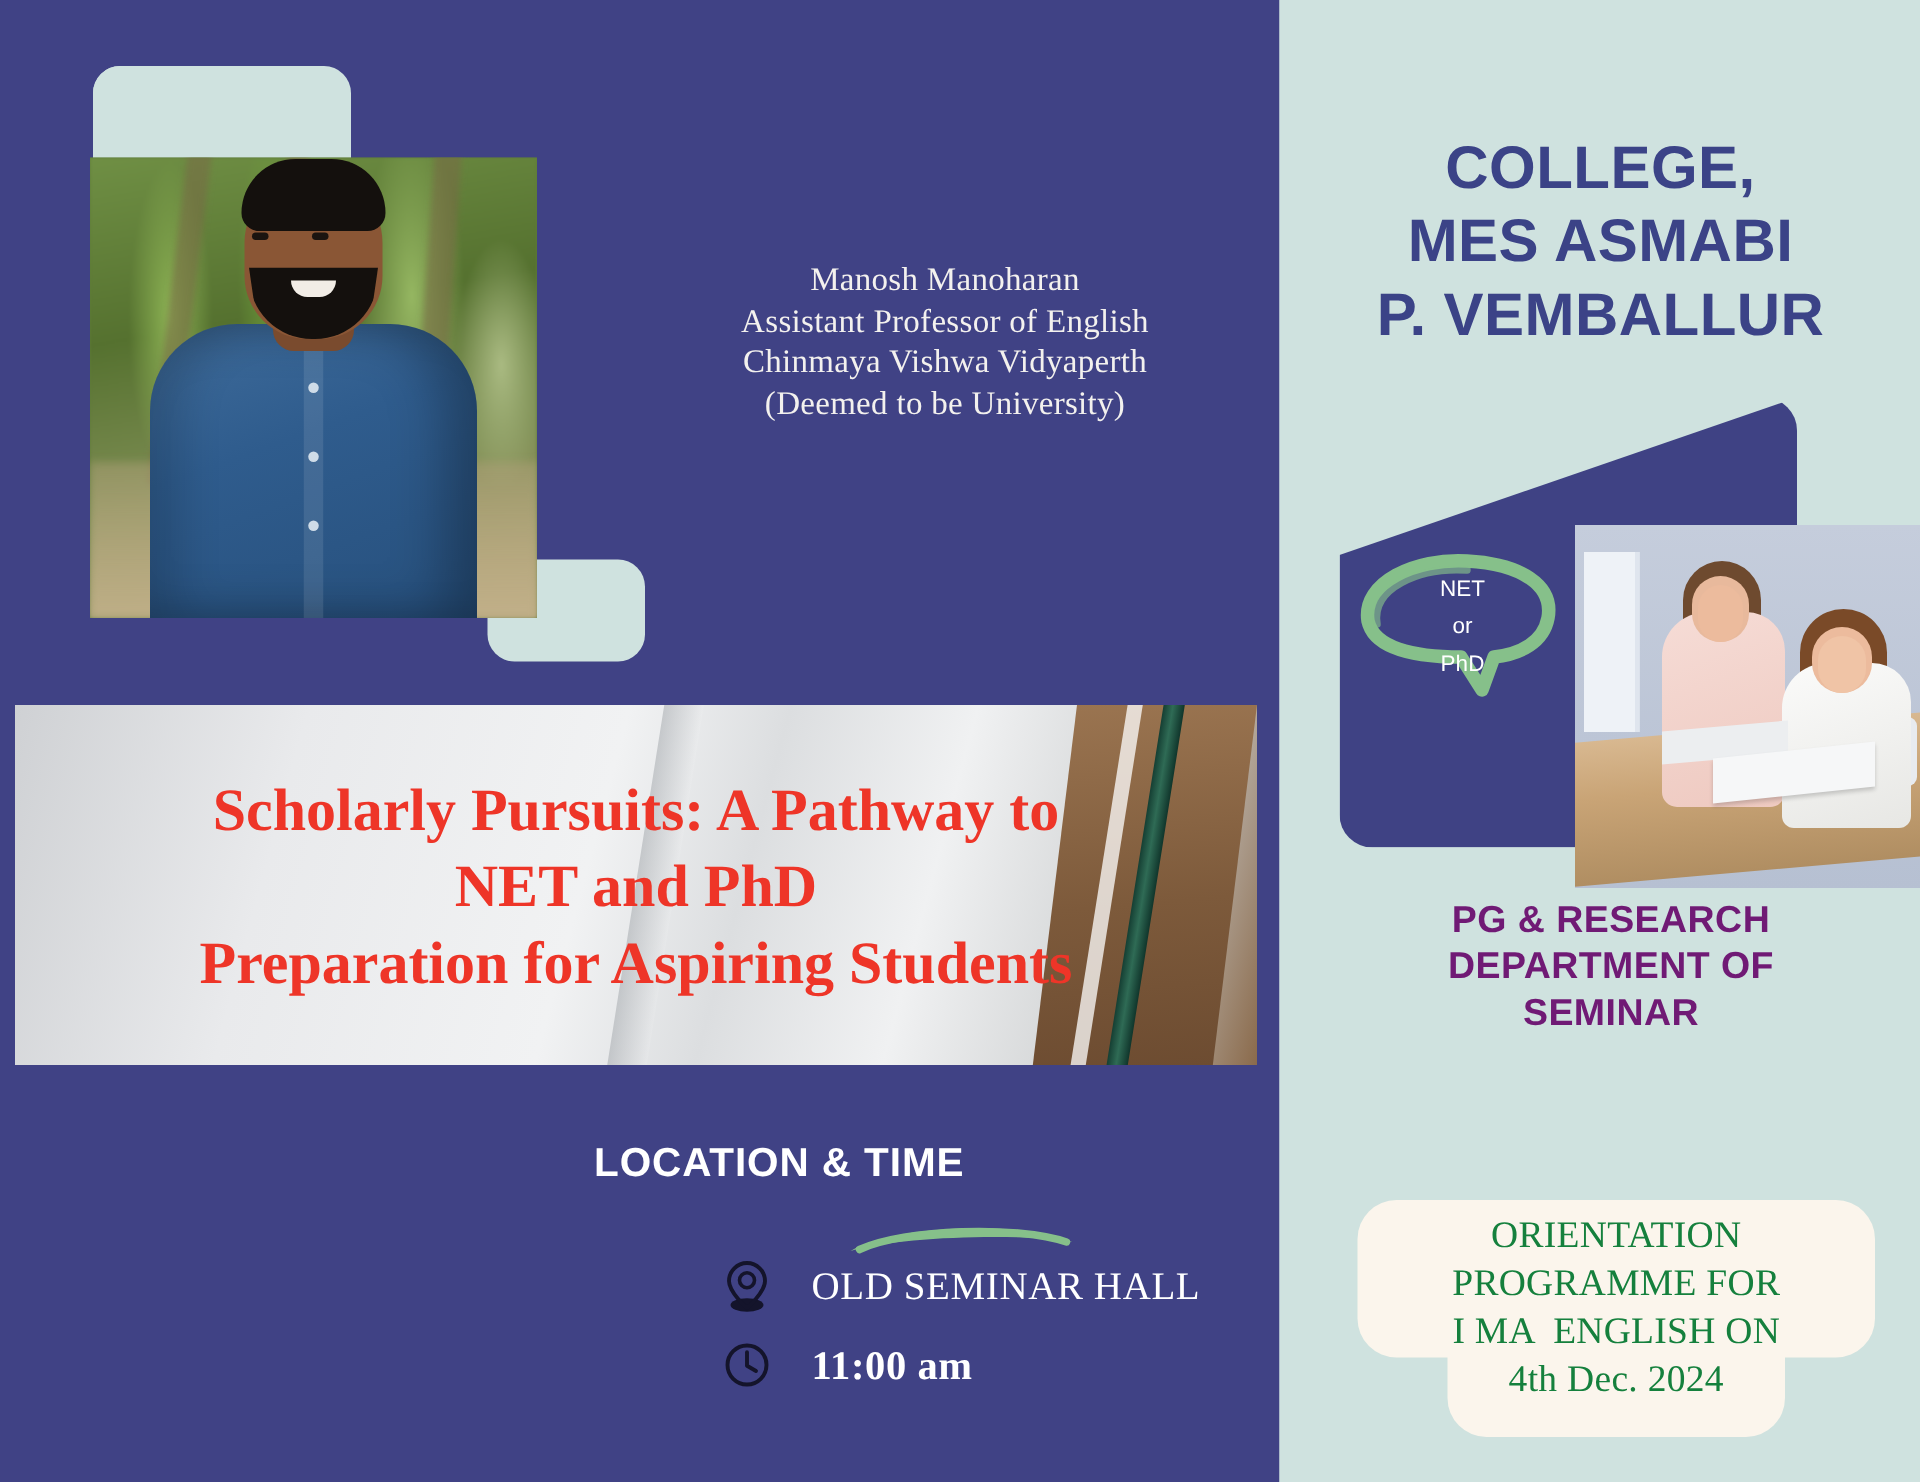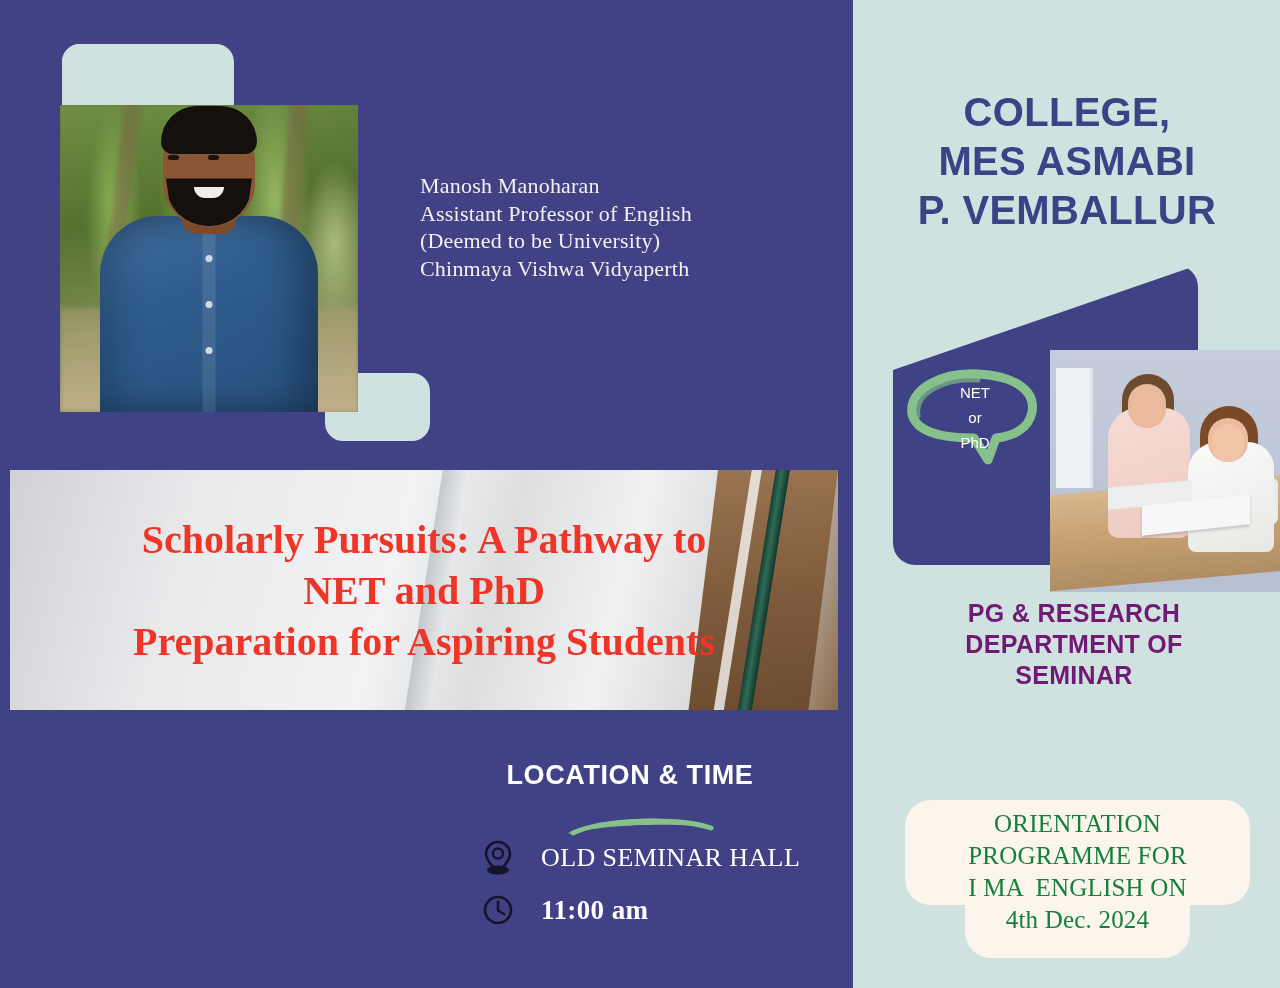--- a/index.html
+++ b/index.html
@@ -92,21 +92,21 @@
     position:absolute;left:50%;transform:translateX(-50%);bottom:214px;
     width:30px;height:11px;background:#f2ede6;border-radius:0 0 15px 15px;
   }
   .portrait .eye{position:absolute;width:11px;height:5px;background:#1a1410;border-radius:3px;bottom:252px;}
   .portrait .eye.l{left:108px;}
   .portrait .eye.r{left:148px;}
 
   
   .speaker{
     position:absolute;left:420px;top:172px;width:420px;
-    color:#f3f1ee;
+    text-align:center;color:#f3f1ee;
     font-family:"Liberation Serif", serif;
     font-size:22px;line-height:27.5px;letter-spacing:.2px;
   }
 
   
   .banner{
     position:absolute;left:10px;top:470px;width:828px;height:240px;
     overflow:hidden;
   }
   .banner .photo{
@@ -136,21 +136,21 @@
     position:absolute;left:0;top:0;width:100%;height:100%;
     display:flex;align-items:center;justify-content:center;
     text-align:center;color:#ee3528;
     font-family:"Liberation Serif", serif;
     font-weight:bold;font-size:40px;line-height:51px;
     padding:0 36px;box-sizing:border-box;
   }
 
   
   .loc-head{
-    position:absolute;left:420px;top:760px;width:420px;text-align:center;
+    position:absolute;left:396px;top:760px;width:420px;text-align:left;
     color:#ffffff;font-size:27px;font-weight:bold;letter-spacing:.6px;
   }
   .loc-underline{
     position:absolute;left:563px;top:808px;width:156px;height:30px;
   }
   .loc-rows{position:absolute;left:420px;top:838px;width:420px;}
   .loc-row{
     display:flex;align-items:center;justify-content:flex-start;
     padding-left:57px;height:40px;margin-bottom:12px;
   }
@@ -293,22 +293,22 @@
     <div class="beard"></div>
     <div class="mouth"></div>
     <div class="eye l"></div>
     <div class="eye r"></div>
     <div class="hair"></div>
   </div>
 
   <div class="speaker">
     <div>Manosh Manoharan</div>
     <div>Assistant Professor of English</div>
+    <div>Chinmaya Vishwa Vidyaperth</div>
     <div>(Deemed to be University)</div>
-    <div>Chinmaya Vishwa Vidyaperth</div>
   </div>
 
   <div class="banner">
     <div class="photo"></div>
     <div class="pagefold"></div>
     <div class="wood"></div>
     <div class="sheetedge"></div>
     <div class="pencil"></div>
     <div class="title">
       <div>

